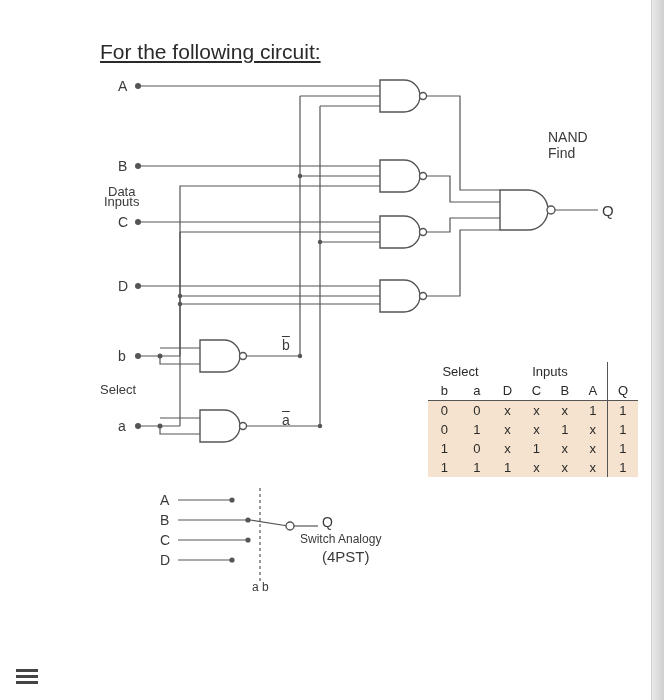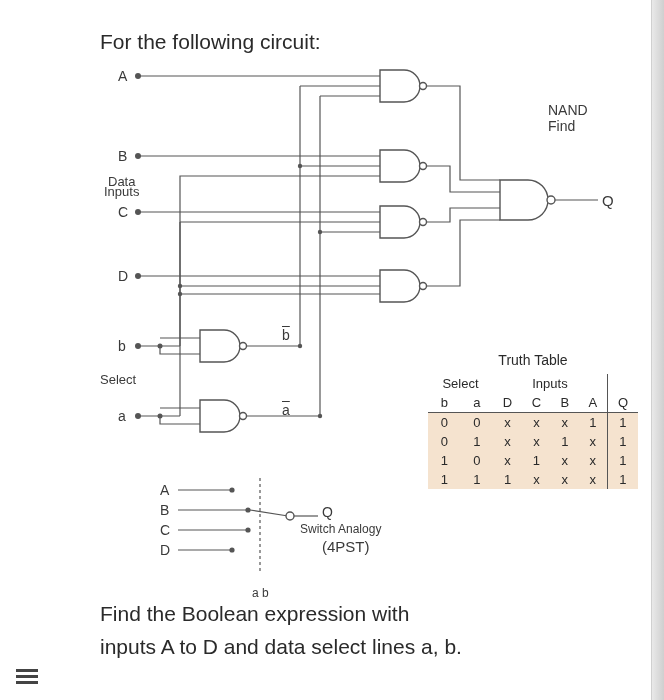--- a/index.html
+++ b/index.html
@@ -5,22 +5,23 @@
     * { margin: 0; padding: 0; box-sizing: border-box; }
     body {
       width: 664px;
       height: 700px;
       background: #fff;
       font-family: Arial, Helvetica, sans-serif;
       color: #2a2a2a;
       position: relative;
     }
     .content {
-      padding: 30px 20px 20px 100px;
+      padding: 40px 20px 20px 100px;
       position: relative;
+      text-decoration: underline;
     }
     .prompt-title { font-size: 21px; font-weight: 400; margin-bottom: 8px; }
     .diagram-wrap { position: relative; width: 520px; height: 530px; }
     .label { position: absolute; font-size: 14px; color: #3a3a3a; }
     .nand-label { position: absolute; font-size: 14px; color: #3a3a3a; text-align: left; }
     .tt-wrap { position: absolute; left: 328px; top: 290px; width: 210px; }
     .tt-title { font-size: 14px; text-align: center; margin-bottom: 6px; }
     .tt-table { border-collapse: collapse; font-size: 13px; width: 100%; }
     .tt-table th { font-weight: 400; padding: 2px 6px; text-align: center; }
     .tt-table td { padding: 2px 6px; text-align: center; }
@@ -56,21 +57,21 @@
     <div class="label" style="left:18px;top:142px;">C</div>
     <div class="label" style="left:18px;top:206px;">D</div>
 
     <div class="label" style="left:18px;top:276px;">b</div>
     <div class="label" style="left:0px;top:310px;font-size:13px;">Select</div>
     <div class="label" style="left:18px;top:346px;">a</div>
 
     <div class="label overline" style="left:182px;top:265px;">b</div>
     <div class="label overline" style="left:182px;top:340px;">a</div>
 
-    <div class="nand-label" style="left:448px;top:40px;">
+    <div class="nand-label" style="left:448px;top:57px;">
       <div>NAND</div>
       <div>Find</div>
     </div>
     <div class="label" style="left:502px;top:130px;font-size:15px;">Q</div>
 
     <svg width="520" height="400">
       <defs>
         <g id="nand3">
           <path class="gate-body" d="M0,-16 L24,-16 A16,16 0 0 1 24,16 L0,16 Z"></path>
           <circle class="gate-body" cx="43" cy="0" r="3.5"></circle>
@@ -157,42 +158,41 @@
     </svg>
 
     
     <div class="label" style="left:60px;top:420px;">A</div>
     <div class="label" style="left:60px;top:440px;">B</div>
     <div class="label" style="left:60px;top:460px;">C</div>
     <div class="label" style="left:60px;top:480px;">D</div>
     <div class="label" style="left:222px;top:442px;">Q</div>
     <div class="label" style="left:200px;top:460px;font-size:12px;">Switch Analogy</div>
     <div class="label" style="left:222px;top:476px;font-size:15px;">(4PST)</div>
-    <div class="label" style="left:152px;top:524px;font-size:12px;">a b</div>
+    <div class="label" style="left:152px;top:508px;font-size:12px;">a b</div>
 
     <svg width="300" height="120" style="position:absolute;left:60px;top:418px;">
       <line class="wire" x1="18" y1="10" x2="70" y2="10"></line>
       <line class="wire" x1="18" y1="30" x2="88" y2="30"></line>
       <line class="wire" x1="18" y1="50" x2="88" y2="50"></line>
       <line class="wire" x1="18" y1="70" x2="70" y2="70"></line>
       <circle class="pin" cx="88" cy="30" r="2.6"></circle>
       <circle class="pin" cx="88" cy="50" r="2.6"></circle>
       <circle class="pin" cx="72" cy="10" r="2.6"></circle>
       <circle class="pin" cx="72" cy="70" r="2.6"></circle>
 
       <path class="wire" stroke-dasharray="3,3" d="M100,-2 L100,92"></path>
 
       <line class="wire" x1="90" y1="30" x2="128" y2="36"></line>
       <circle class="gate-body" cx="130" cy="36" r="4"></circle>
       <line class="wire" x1="134" y1="36" x2="158" y2="36"></line>
     </svg>
 
     
     <div class="tt-wrap">
-      <div class="tt-title">Truth Table</div>
       <table class="tt-table">
         <tbody>
             <tr>
           <th colspan="2">Select</th>
           <th colspan="4">Inputs</th>
           <th class="tt-col-q"></th>
         </tr>
         <tr class="tt-head-row">
           <th>b</th>
           <th>a</th>
@@ -238,23 +238,19 @@
           <td>x</td>
           <td>x</td>
           <td>x</td>
           <td class="tt-col-q">1</td>
         </tr>
         </tbody>
       </table>
     </div>
   </div>
 
-  <div class="prompt-bottom">
-    <div>Find the Boolean expression with</div>
-    <div>inputs A to D and data select lines a, b.</div>
-  </div>
 </div>
 
 <div class="hamburger">
   <span></span>
     <span></span>
     <span></span>
 </div>
 
 </body></html>

